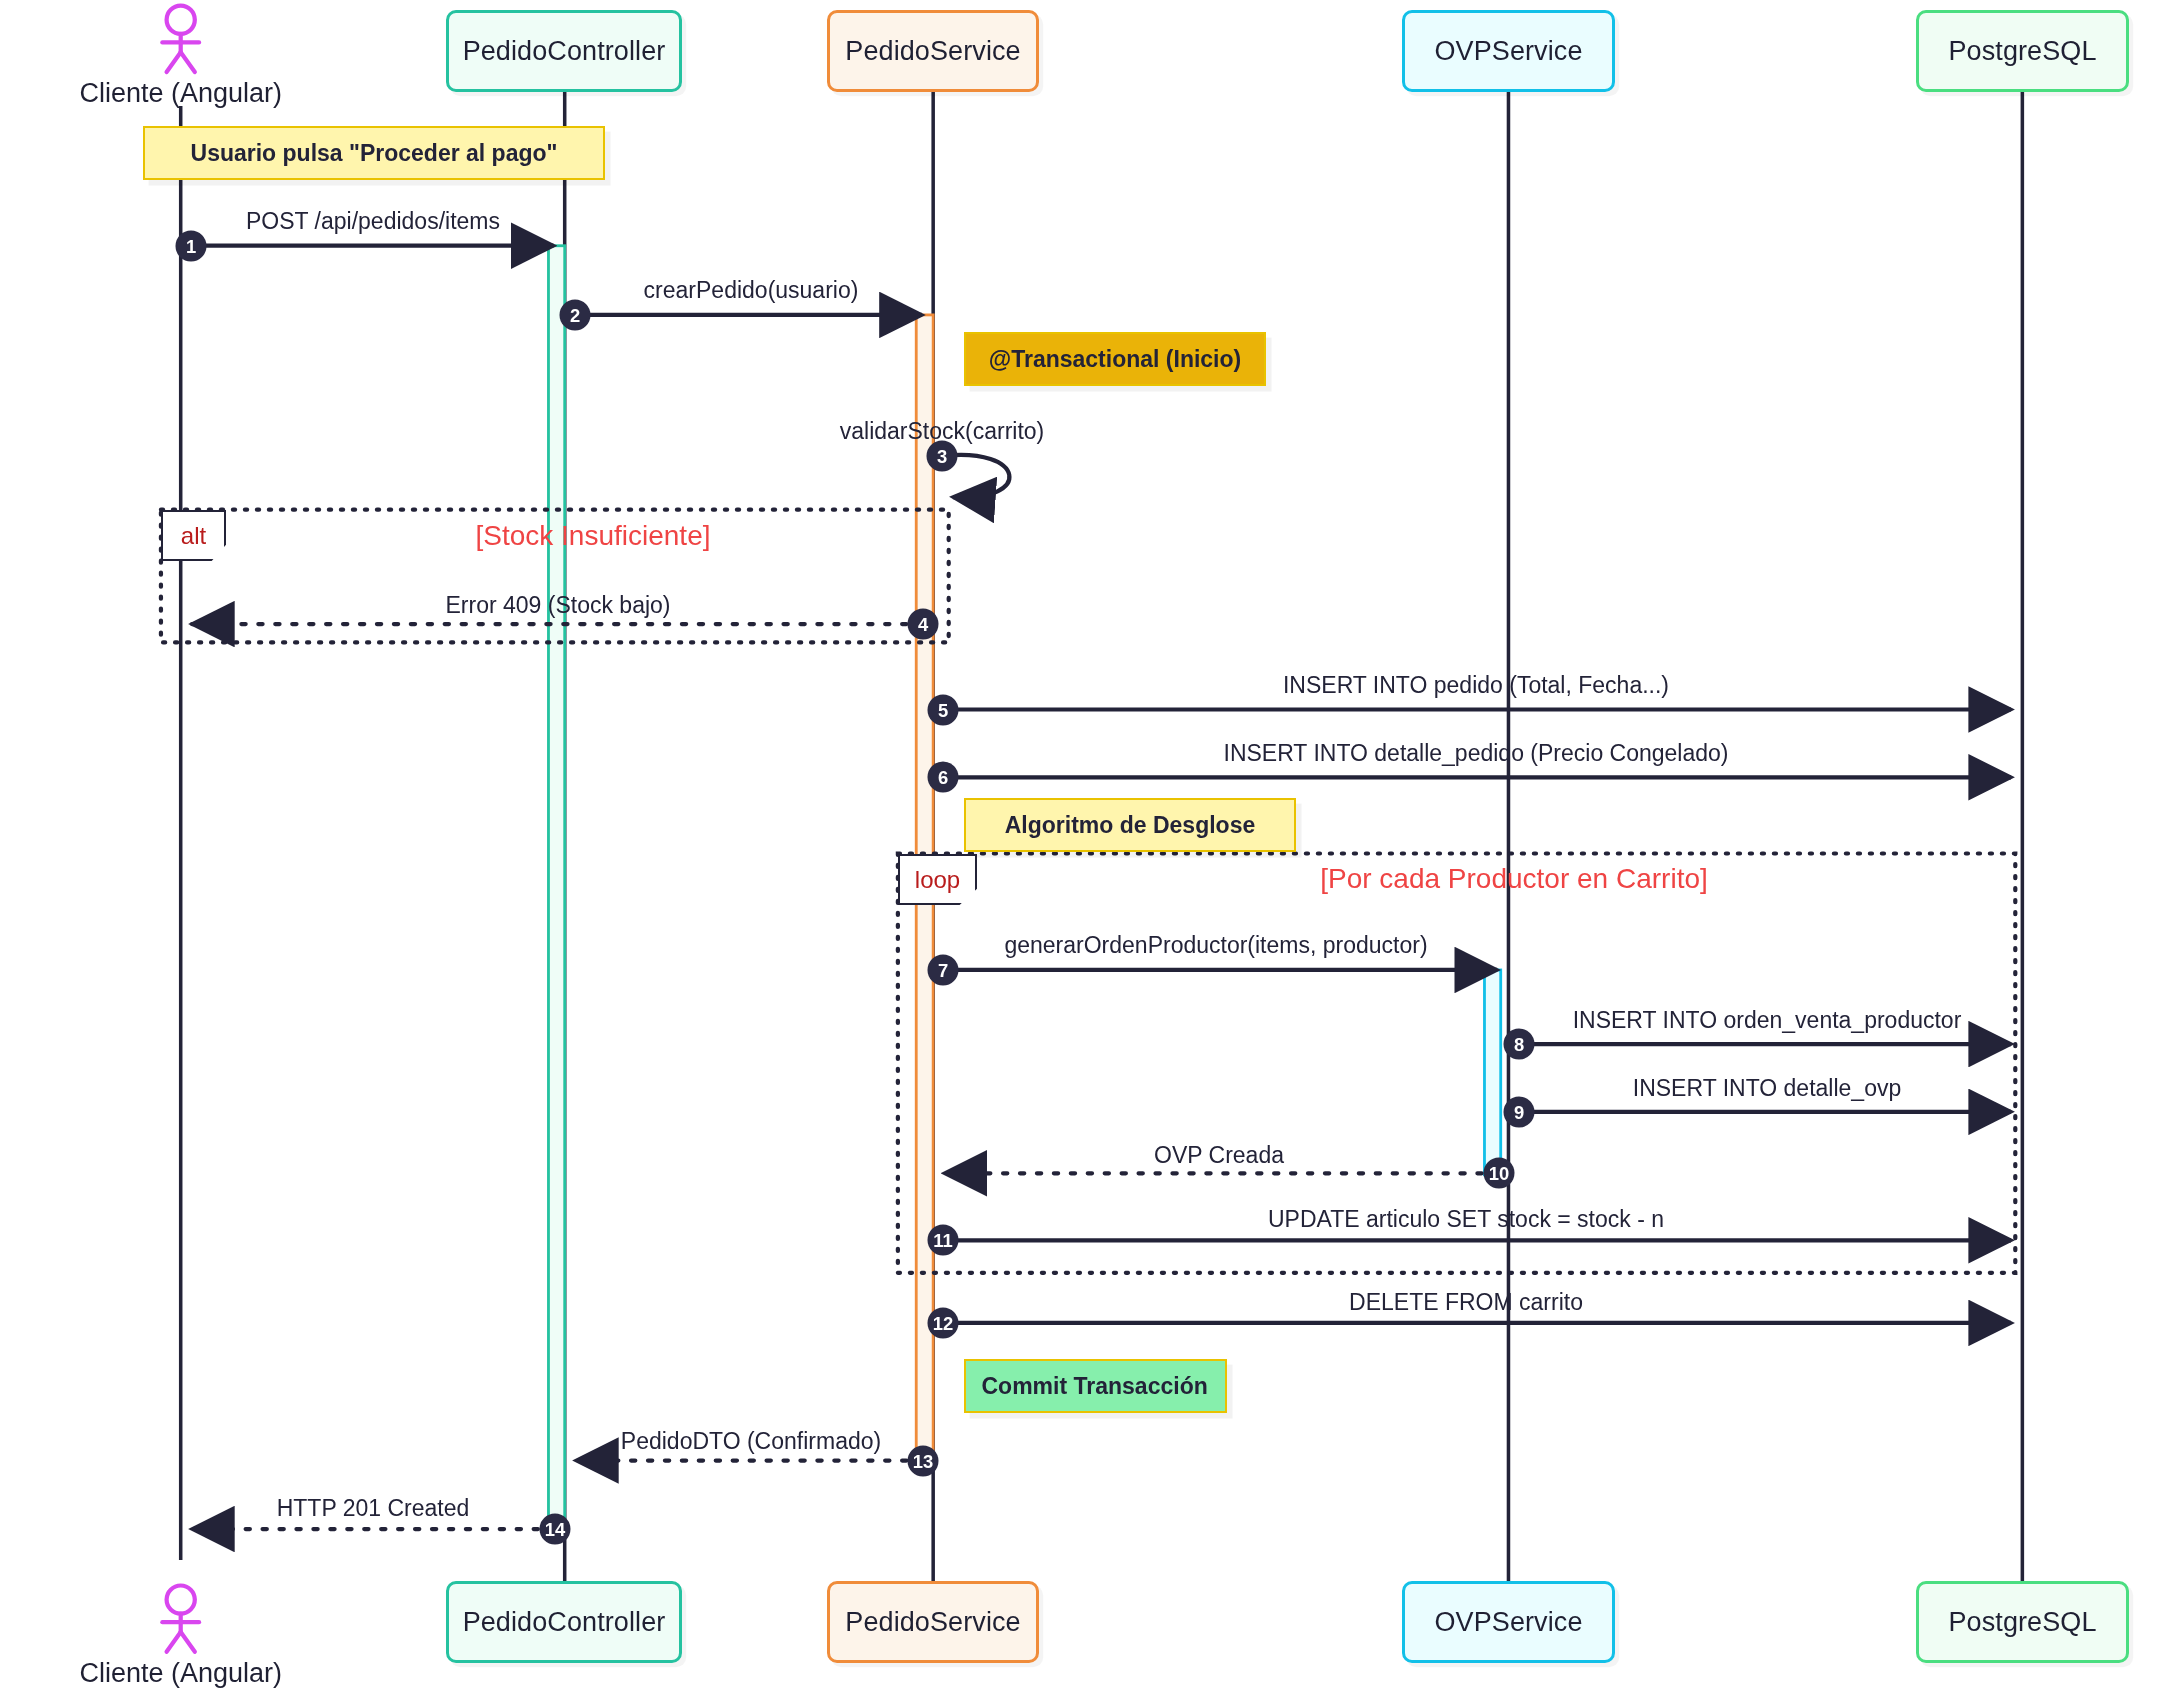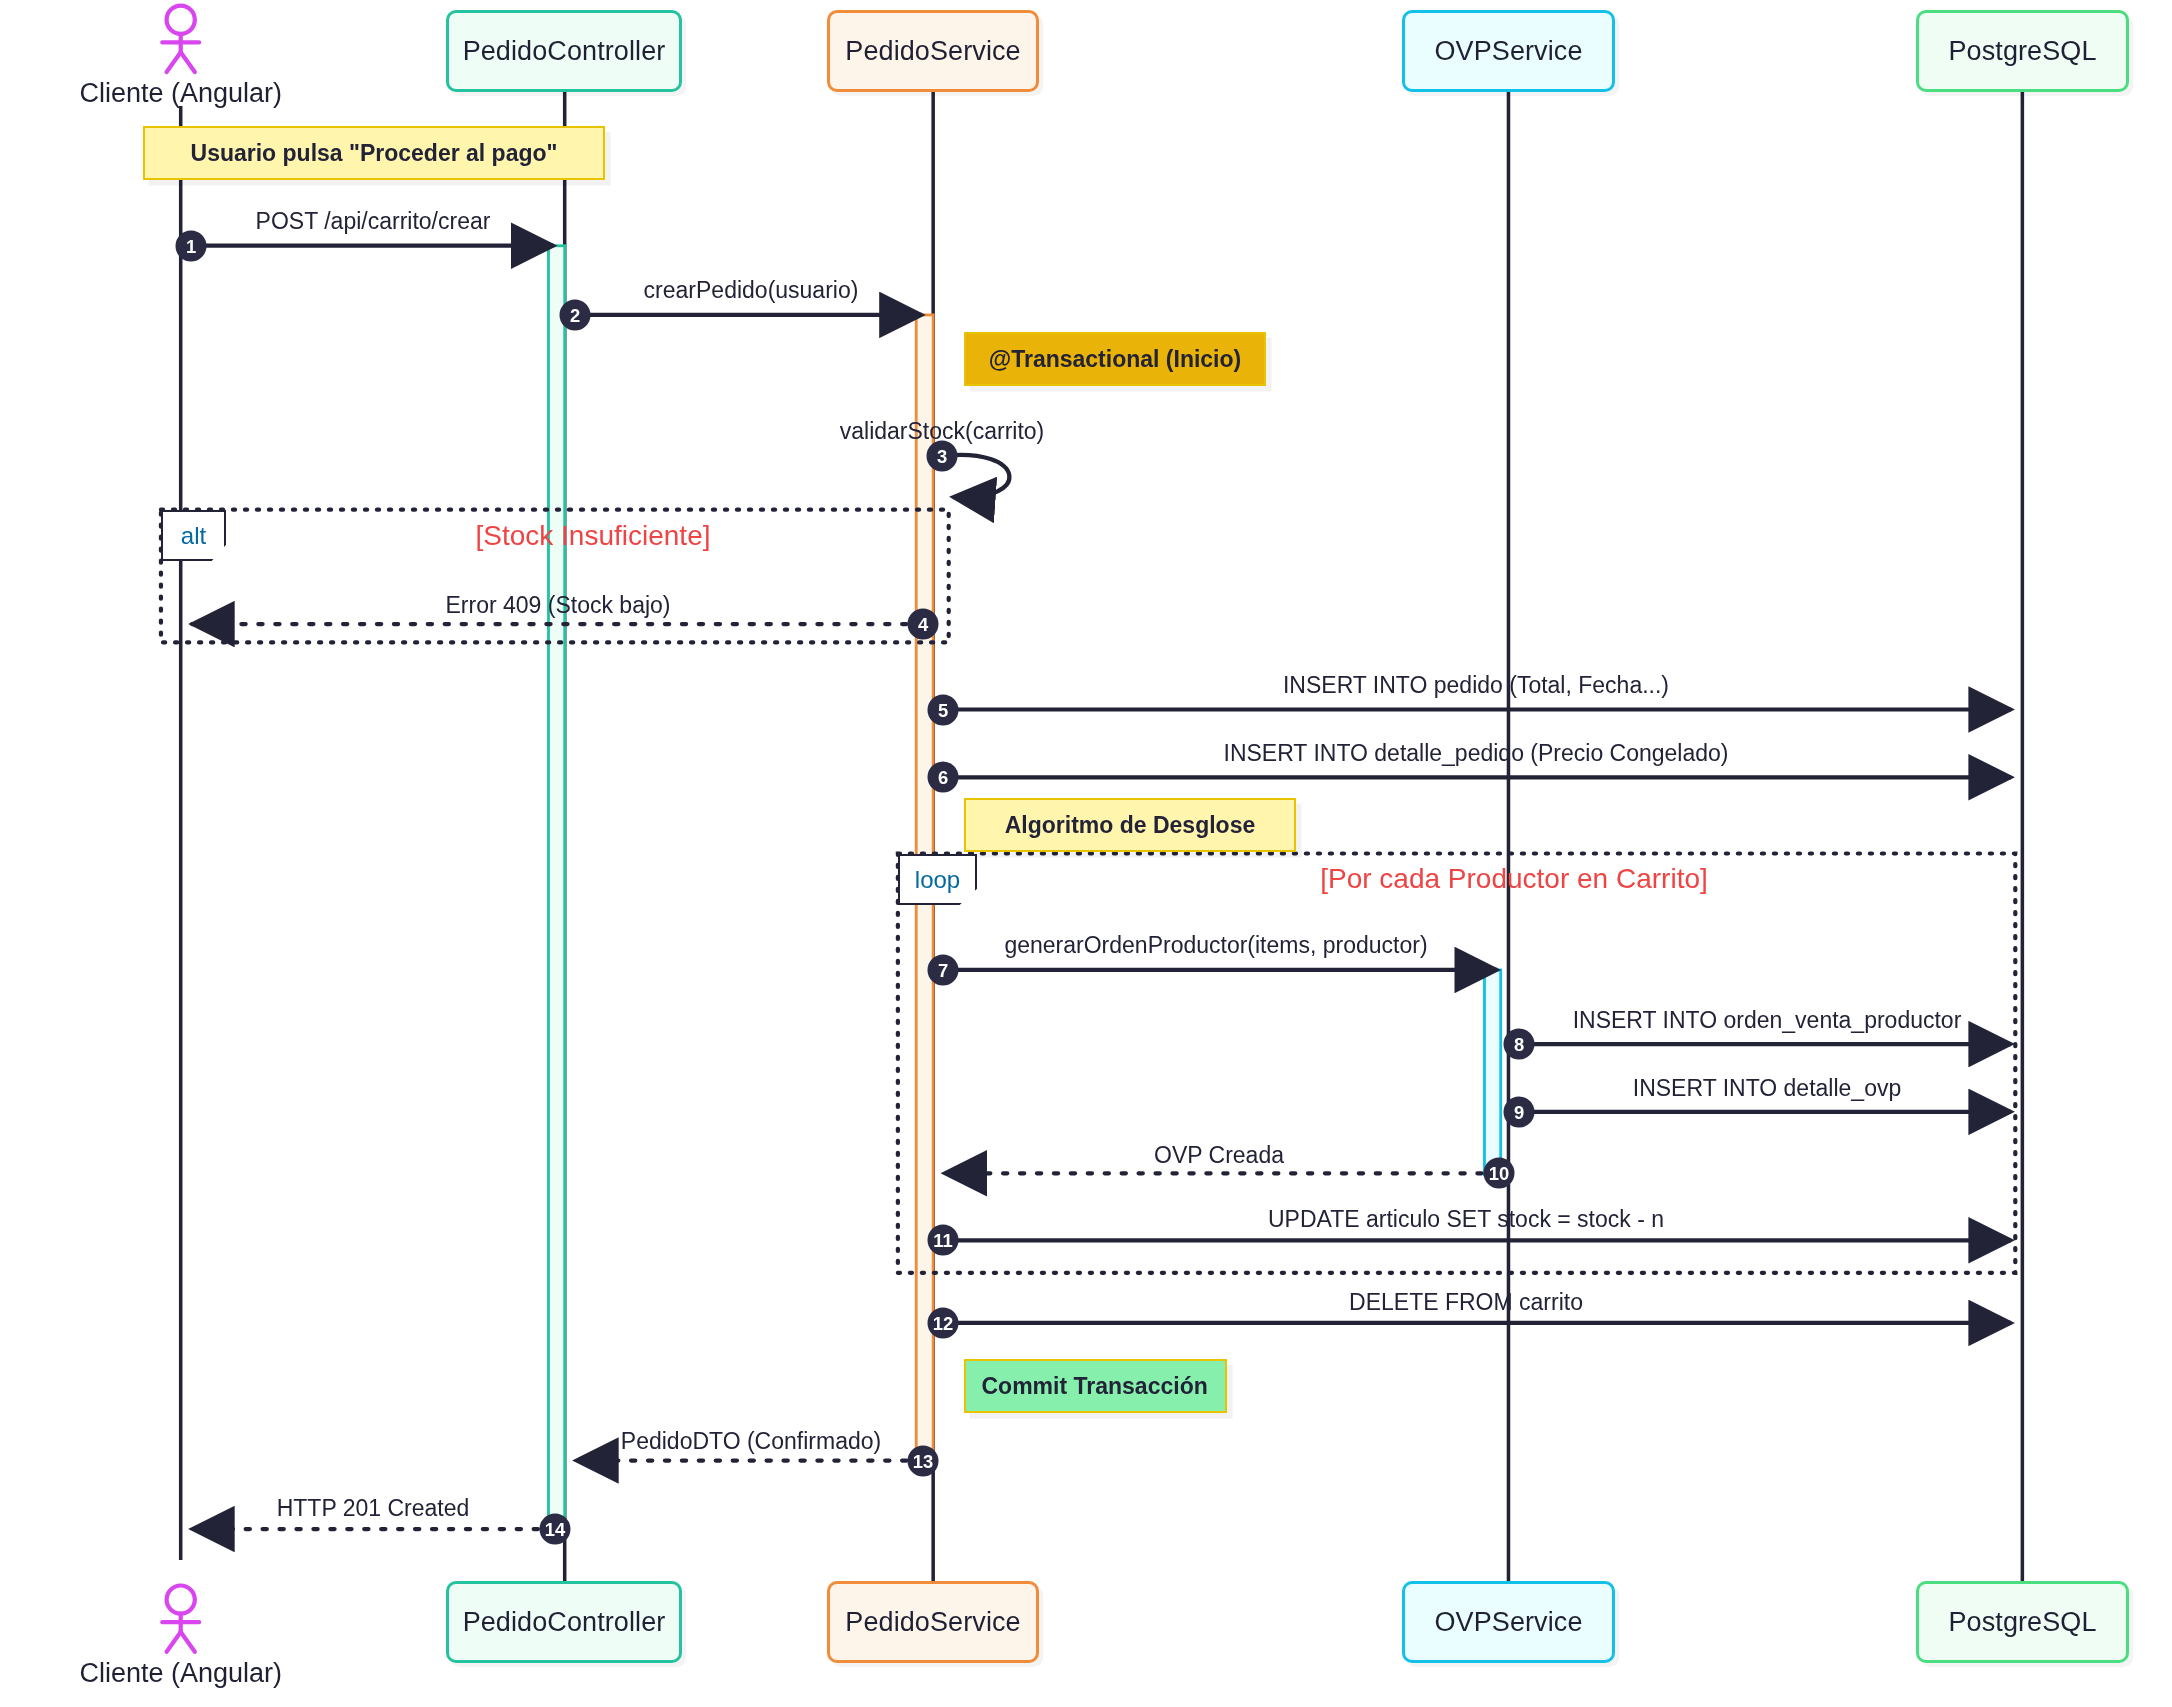--- a/index.html
+++ b/index.html
@@ -12,21 +12,21 @@
   .participant-label{font-size:27px;color:#1f2033;letter-spacing:0.1px;white-space:nowrap;}
   .actor-label{position:absolute;font-size:27px;color:#1f2033;white-space:nowrap;text-align:center;}
   .note{position:absolute;box-sizing:border-box;background:#fff5ad;border:2.1px solid #e9c200;
     display:flex;align-items:center;box-shadow:5.6px 5.6px 0 rgba(0,0,0,0.05);padding:0 15.5px;}
   .note span{font-size:23px;font-weight:bold;color:#232338;white-space:nowrap;}
   .msg-label{position:absolute;font-size:23px;color:#232338;white-space:nowrap;
     transform:translateX(-50%);text-align:center;}
   .frag-label-box{position:absolute;box-sizing:border-box;background:#ffffff;
     border:2.1px solid #232338;display:flex;align-items:center;justify-content:center;
     box-shadow:5px 5px 0 rgba(0,0,0,0.05);}
-  .frag-label-box span{font-size:24px;color:#0369a1;}
+  .frag-label-box span{font-size:24px;color:#b91c1c;}
   .frag-cond{position:absolute;font-size:28px;color:#ef4444;white-space:nowrap;transform:translateX(-50%);}
   .seq-num{position:absolute;width:31px;height:31px;border-radius:50%;background:#2b2b44;
     color:#ffffff;font-size:18.4px;font-weight:bold;display:flex;align-items:center;
     justify-content:center;transform:translate(-50%,-50%);}
 </style>
 </head>
 <body>
 
 <div id="stage">
 
@@ -158,21 +158,21 @@
       </div>
       <div class="note" style="left: 964px; top: 798px; width: 332px; height: 54px; background: rgb(255, 245, 173); border-color: rgb(233, 194, 0); justify-content: center;">
         <span>Algoritmo de Desglose</span>
       </div>
       <div class="note" style="left: 964px; top: 1359px; width: 263px; height: 54px; background: #86efac; border-color: rgb(233, 194, 0); justify-content: flex-start;">
         <span>Commit Transacción</span>
       </div>
     </div>
 
   <div id="labels-layer">
-      <div class="msg-label" style="left: 373px; top: 208px;">POST  /api/carrito/crear</div>
+      <div class="msg-label" style="left: 373px; top: 208px;">POST  /api/pedidos/items</div>
       <div class="msg-label" style="left: 751px; top: 277px;">crearPedido(usuario)</div>
       <div class="msg-label" style="left: 942px; top: 418px;">validarStock(carrito)</div>
       <div class="msg-label" style="left: 558px; top: 592px;">Error 409 (Stock bajo)</div>
       <div class="msg-label" style="left: 1476px; top: 672px;">INSERT INTO pedido (Total, Fecha...)</div>
       <div class="msg-label" style="left: 1476px; top: 740px;">INSERT INTO detalle_pedido (Precio Congelado)</div>
       <div class="msg-label" style="left: 1216px; top: 932px;">generarOrdenProductor(items, productor)</div>
       <div class="msg-label" style="left: 1767px; top: 1007px;">INSERT INTO orden_venta_productor</div>
       <div class="msg-label" style="left: 1767px; top: 1075px;">INSERT INTO detalle_ovp</div>
       <div class="msg-label" style="left: 1219px; top: 1142px;">OVP Creada</div>
       <div class="msg-label" style="left: 1466px; top: 1206px;">UPDATE articulo SET stock = stock - n</div>

